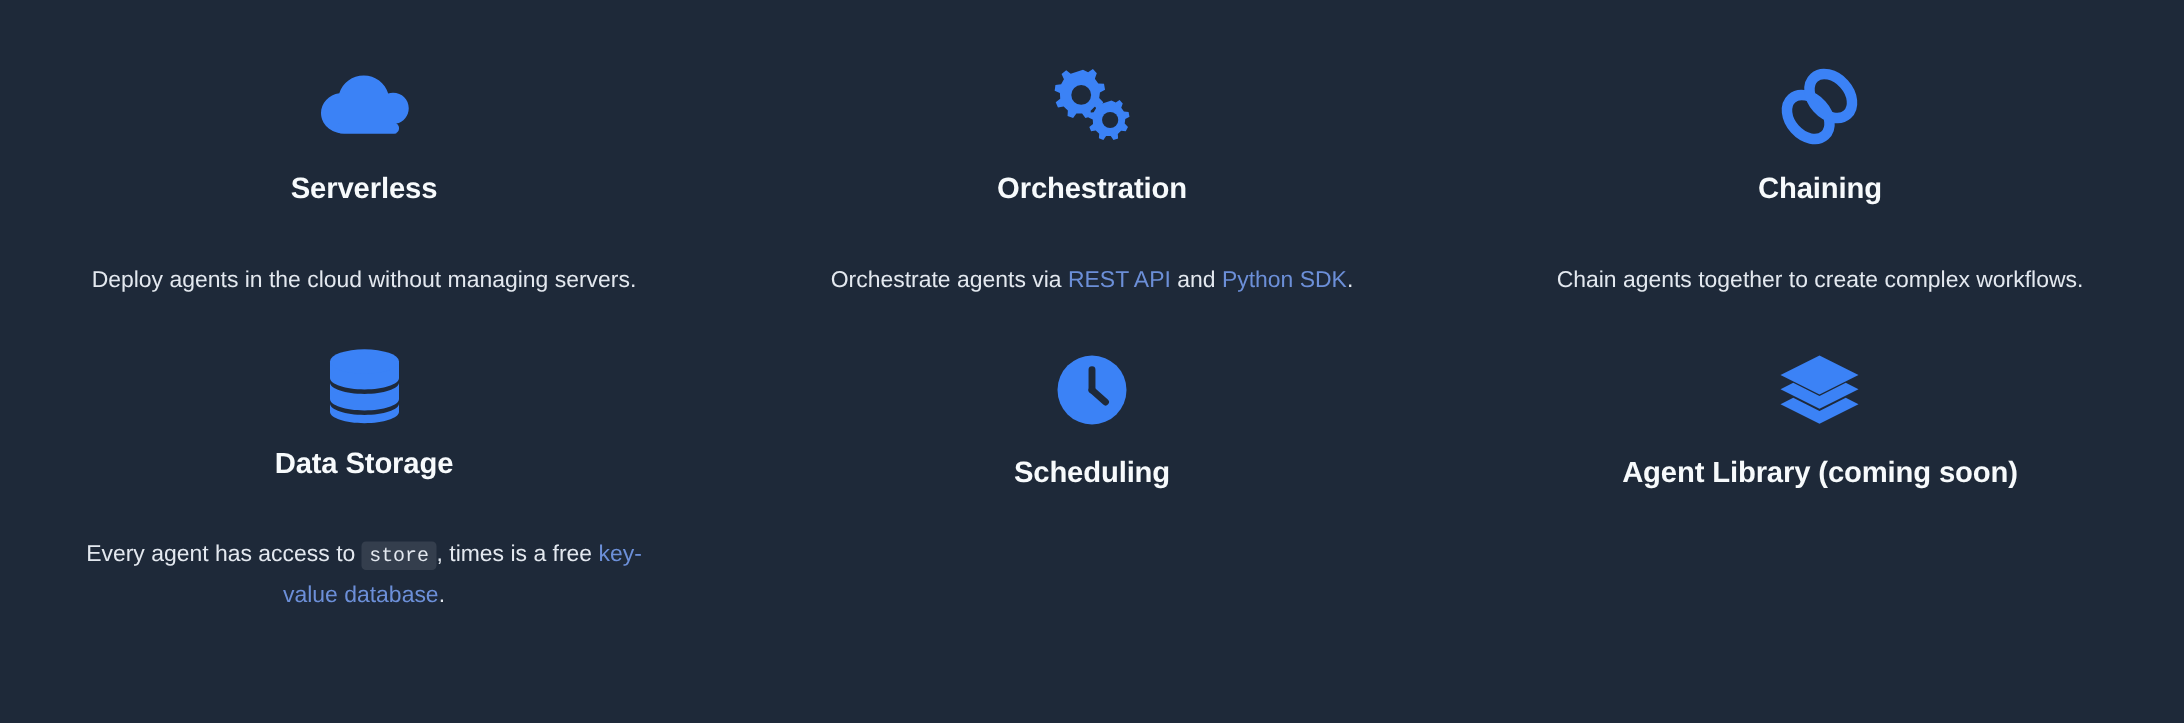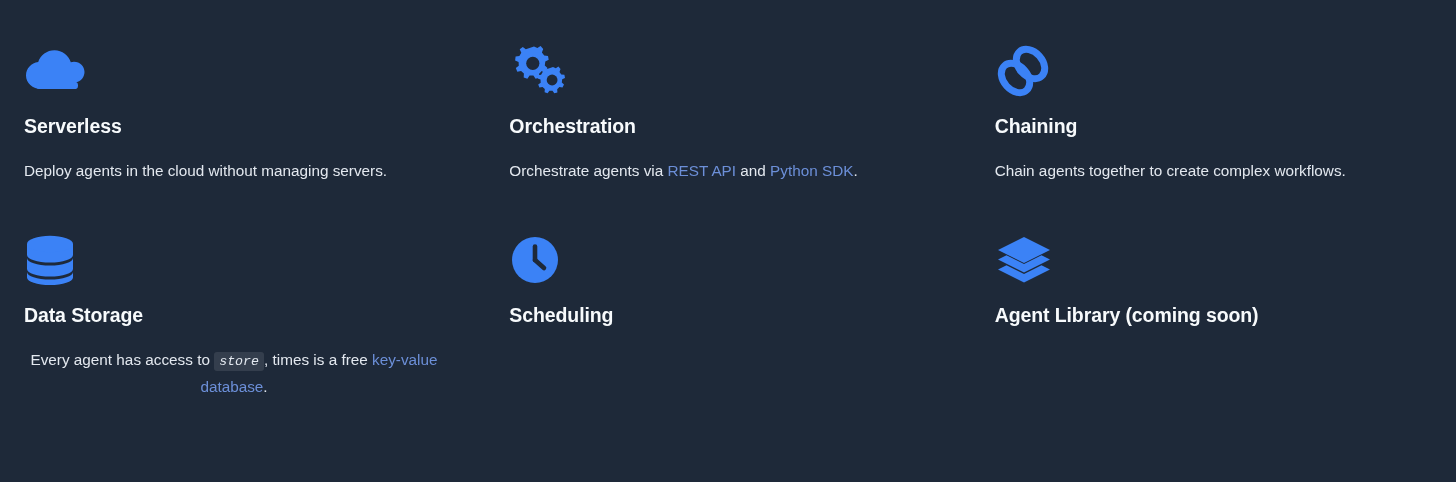--- a/index.html
+++ b/index.html
@@ -17,21 +17,21 @@
     display: grid;
     grid-template-columns: repeat(3, 1fr);
     grid-template-rows: repeat(2, 189px);
     width: 1456px;
     padding-top: 40px;
     box-sizing: border-box;
   }
   .feature-card {
     display: flex;
     flex-direction: column;
-    align-items: flex-start;
+    align-items: center;
     text-align: center;
     padding: 0 24px;
     box-sizing: border-box;
   }
   .icon-wrap {
     height: 62px;
     display: flex;
     align-items: center;
     justify-content: center;
     margin-bottom: 13px;
@@ -44,36 +44,35 @@
     font-weight: bold;
     color: #f7fafc;
     line-height: 1.2;
     margin: 0 0 20px 0;
     letter-spacing: -0.1px;
   }
   .feature-desc {
     font-size: 15.3px;
     color: #e3e8ef;
     line-height: 1.75;
-    margin: 0;
+    margin: 16px;
     max-width: 420px;
   }
   .feature-desc a,
   .link {
     color: #6c8fd8;
     text-decoration: none;
   }
   code.inline-code {
     font-family: "Liberation Mono", monospace;
     font-size: 13.3px;
     background: rgba(255, 255, 255, 0.10);
     color: #e3e8ef;
     border-radius: 3px;
     padding: 2px 5px;
-    font-style: italic;
   }
 </style>
 </head>
 <body>
 
 <div class="features-grid">
 
   <div class="feature-card">
     <div class="icon-wrap">
       <svg width="62" height="50" viewBox="0 0 62 50" aria-hidden="true">

